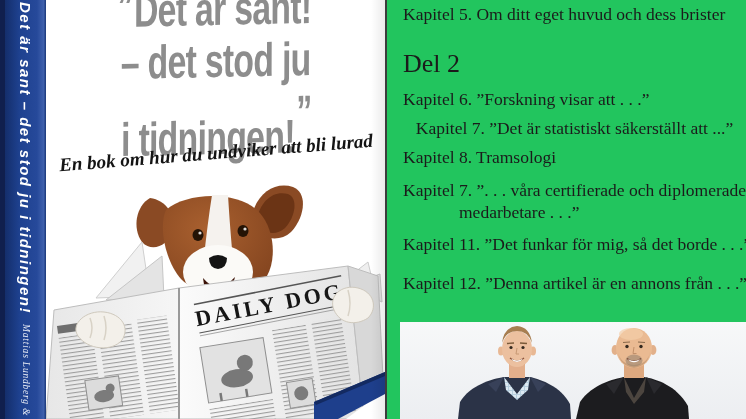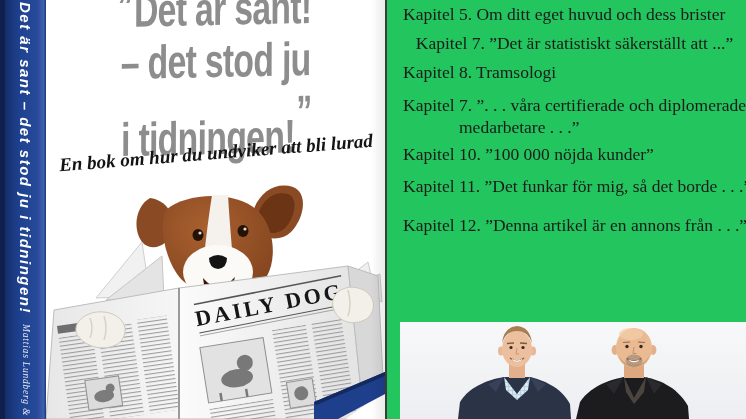--- a/index.html
+++ b/index.html
@@ -176,25 +176,26 @@
       </g>
     </svg>
 
     <div class="cover-shade"></div>
   </div>
 
   <div class="divider"></div>
 
   <div class="toc">
     <div class="toc-line r-k5">Kapitel 5. Om ditt eget huvud och dess brister</div>
+    <div class="toc-line r-del">Del 2</div>
+    <div class="toc-line r-k6">Kapitel 6. ”Forskning visar att . . .”</div>
     <div class="toc-line r-k7">Kapitel 7. ”Det är statistiskt säkerställt att ...”</div>
     <div class="toc-line r-k8">Kapitel 8. Tramsologi</div>
     <div class="toc-line r-k9a">Kapitel 7. ”. . . våra certifierade och diplomerade</div>
     <div class="toc-line r-k9b">medarbetare . . .”</div>
-    <div class="toc-line r-k10">Kapitel 10. ”100 000 nöjda kunder”</div>
     <div class="toc-line r-k11">Kapitel 11. ”Det funkar för mig, så det borde . . .”</div>
     <div class="toc-line r-k12">Kapitel 12. ”Denna artikel är en annons från . . .”</div>
   </div>
 
   <div class="photo">
     <svg viewBox="0 0 346 97" width="346" height="97" xmlns="http://www.w3.org/2000/svg">
       <defs>
         <linearGradient id="pbg" x1="0" y1="0" x2="0" y2="1">
           <stop offset="0" stop-color="#f7f8f9"></stop>
             <stop offset="1" stop-color="#eceef1"></stop>

